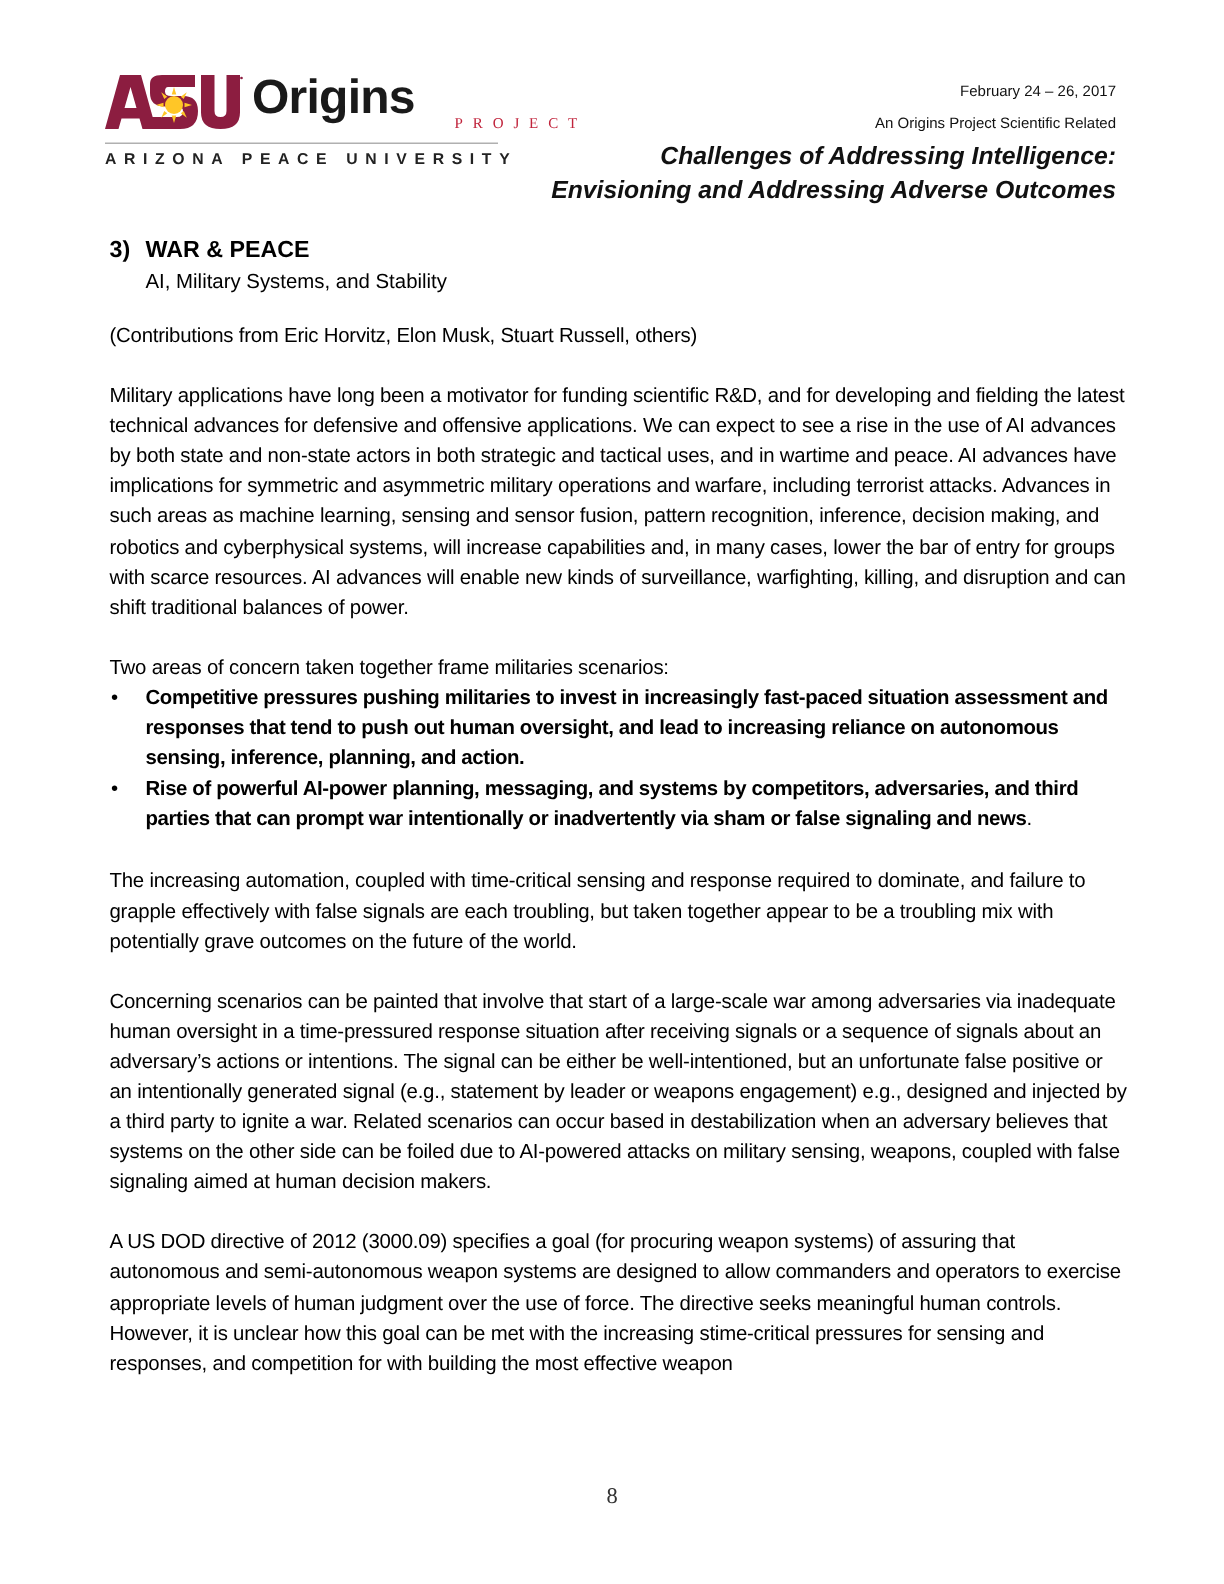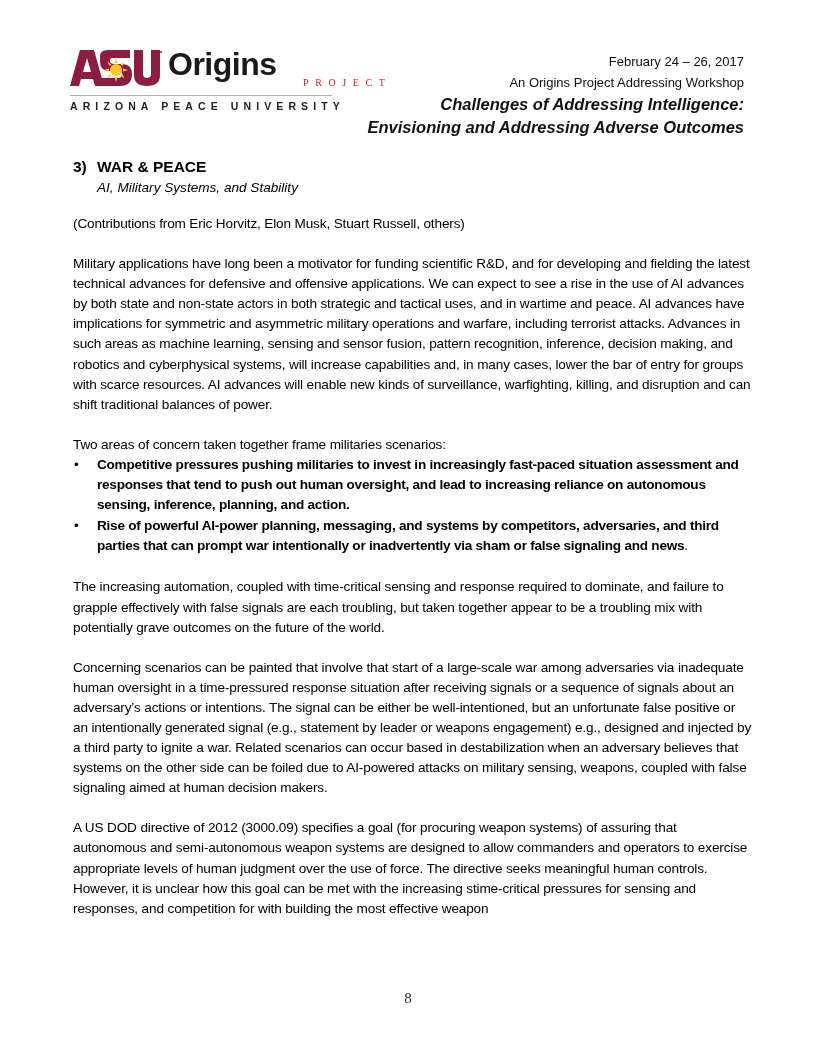--- a/index.html
+++ b/index.html
@@ -80,21 +80,21 @@
     
     .header-right {
       position: absolute;
       right: 72px;
       top: 51px;
       text-align: right;
       font-family: "Liberation Sans", sans-serif;
       color: #111;
     }
     .header-right .line {
-      font-size: 13px;
+      font-size: 10px;
       line-height: 21px;
       white-space: nowrap;
     }
     .header-right .title {
       font-size: 16.5px;
       font-weight: bold;
       font-style: italic;
       line-height: 23px;
       white-space: nowrap;
     }
@@ -113,21 +113,20 @@
       font-size: 15.5px;
       font-weight: bold;
       line-height: 22px;
       margin: 0;
     }
     .section-heading .num {
       display: inline-block;
       width: 24px;
     }
     .section-subtitle {
-      font-style: italic;
       margin: 0 0 0 24px;
       line-height: 20px;
     }
     p {
       margin: 0;
       letter-spacing: -0.15px;
     }
     .gap { height: 20px; }
     .gap-sm { height: 16px; }
     ul.bullets {
@@ -191,21 +190,21 @@
       <circle cx="91" cy="2" r="0.9" fill="#8c1d40"></circle>
     </svg>
     <div class="logo-origins">Origins</div>
     <div class="logo-project">PROJECT</div>
     <div class="logo-rule"></div>
     <div class="logo-university">ARIZONA PEACE UNIVERSITY</div>
   </div>
 
   <div class="header-right">
     <div class="line">February 24 – 26, 2017</div>
-    <div class="line">An Origins Project Addressing Workshop</div>
+    <div class="line">An Origins Project Scientific Related</div>
     <div class="title">Challenges of Addressing Intelligence:</div>
     <div class="title">Envisioning and Addressing Adverse Outcomes</div>
   </div>
 
   <div class="content">
     <h2 class="section-heading">
       <span class="num">3)</span><span>WAR &amp; PEACE</span>
     </h2>
     <div class="section-subtitle">AI, Military Systems, and Stability</div>
 

